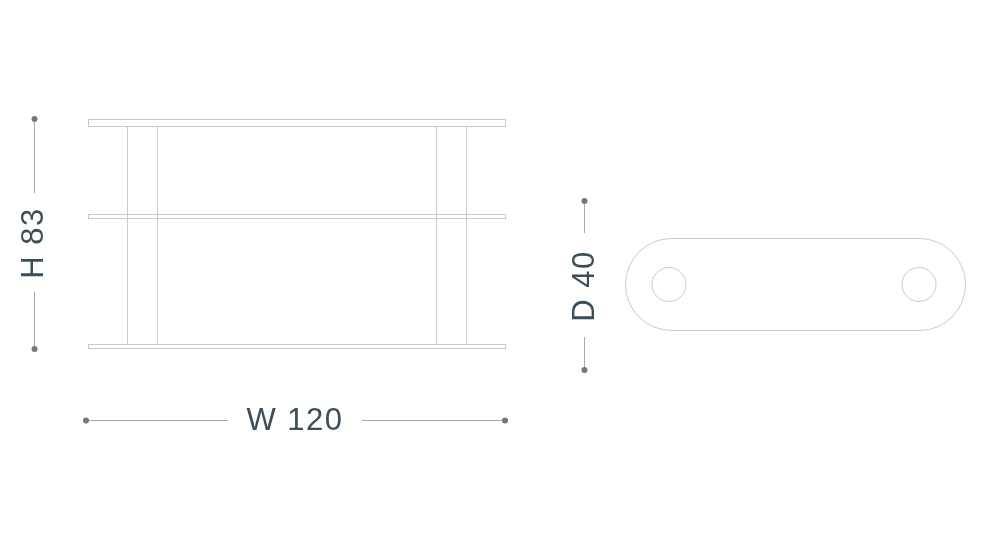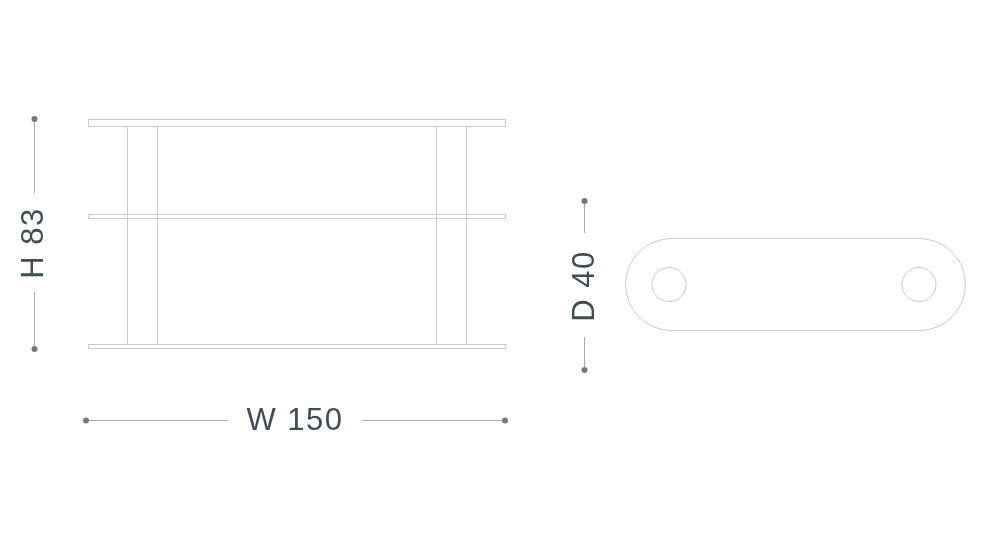--- a/index.html
+++ b/index.html
@@ -75,17 +75,17 @@
     <g stroke="#a3abb0" stroke-width="1">
       <line x1="584.5" y1="204" x2="584.5" y2="233"></line>
       <line x1="584.5" y1="337" x2="584.5" y2="367"></line>
       <circle cx="584.5" cy="201" r="3" fill="#6e7a81" stroke="none"></circle>
       <circle cx="584.5" cy="370" r="3" fill="#6e7a81" stroke="none"></circle>
     </g>
   </svg>
 
   <div class="dim-label rot" style="left:-27px; top:223px; width:120px; height:40px;">H 83</div>
 
-  <div class="dim-label" style="left:215px; top:400px; width:160px; height:40px;">W 150</div>
+  <div class="dim-label" style="left:215px; top:400px; width:160px; height:40px;">W 120</div>
 
   <div class="dim-label rot" style="left:524px; top:266px; width:120px; height:40px;">D 40</div>
 
 </div>
 
 </body></html>

